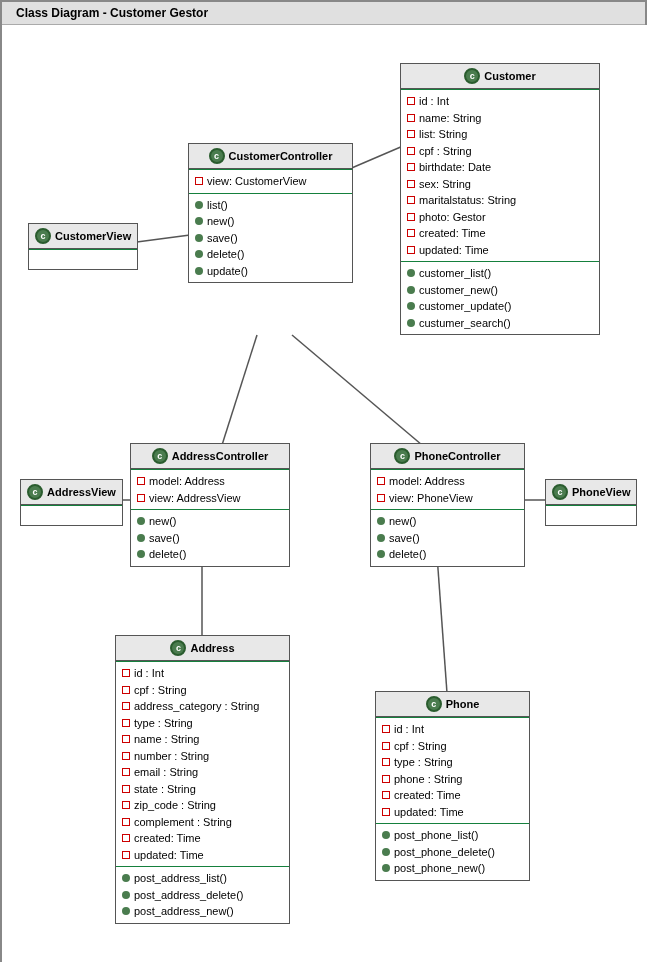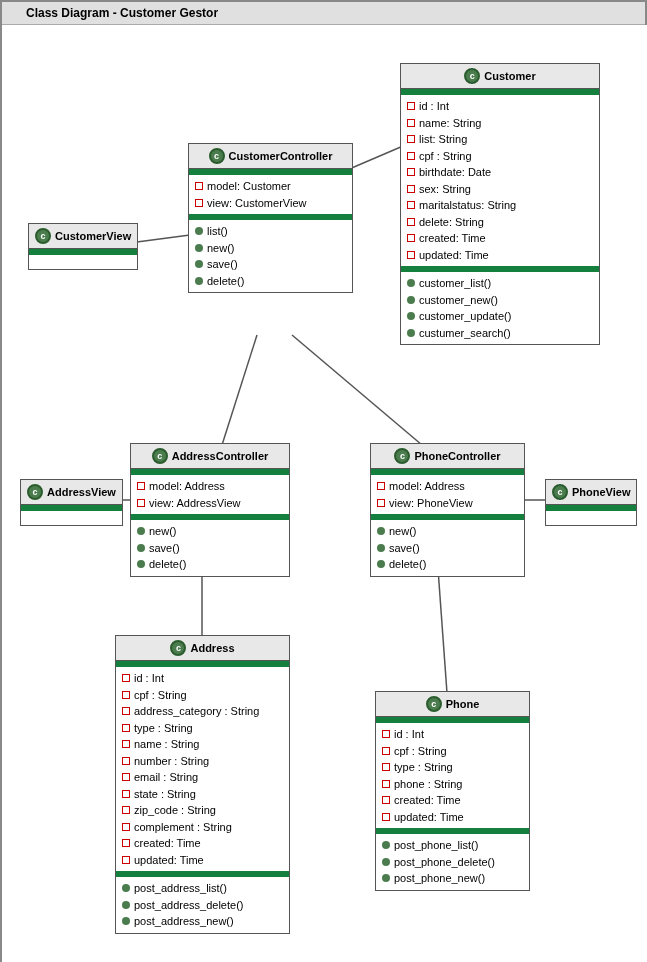--- a/index.html
+++ b/index.html
@@ -10,21 +10,21 @@
     }
     .window {
       width: 647px;
       min-height: 962px;
       background: #fff;
       border: 2px solid #888;
     }
     .title-bar {
       background: #e0e0e0;
       border-bottom: 1px solid #aaa;
-      padding: 4px 24px;
+      padding: 4px 14px;
       font-size: 12px;
       font-weight: bold;
     }
     .canvas {
       position: relative;
       width: 645px;
       height: 940px;
       background: #fff;
       overflow: hidden;
     }
@@ -60,21 +60,21 @@
       height: 16px;
       border-radius: 50%;
       background: #4a7c4e;
       border: 2px solid #2a5c2e;
       color: white;
       font-size: 9px;
       font-weight: bold;
       flex-shrink: 0;
     }
     .uml-section {
-      border-top: 6px solid #15803d;
+      border-top: 1px solid #15803d;
       padding: 3px 6px;
     }
     .uml-section:first-of-type {
       border-top: none;
     }
     .uml-item {
       display: flex;
       align-items: center;
       gap: 4px;
       line-height: 1.5;
@@ -154,21 +154,21 @@
         <div class="uml-item">
             <span class="attr-icon"></span>
             <span>sex: String</span>
           </div>
         <div class="uml-item">
             <span class="attr-icon"></span>
             <span>maritalstatus: String</span>
           </div>
         <div class="uml-item">
             <span class="attr-icon"></span>
-            <span>delete: String</span>
+            <span>photo: Gestor</span>
           </div>
         <div class="uml-item">
             <span class="attr-icon"></span>
             <span>created: Time</span>
           </div>
         <div class="uml-item">
             <span class="attr-icon"></span>
             <span>updated: Time</span>
           </div>
       </div>
@@ -193,43 +193,43 @@
     </div>
 
     <div class="uml-box" style="left:186px; top:118px; min-width:165px;">
       <div class="uml-header">
         <span class="class-badge">c</span>
         <span>CustomerController</span>
       </div>
       <div class="uml-section">
         <div class="uml-item">
             <span class="attr-icon"></span>
-            <span>model: Customer</span>
-          </div>
-        <div class="uml-item">
-            <span class="attr-icon"></span>
             <span>view: CustomerView</span>
           </div>
       </div>
       <div class="uml-section">
         <div class="uml-item">
             <span class="method-icon"></span>
             <span>list()</span>
           </div>
         <div class="uml-item">
             <span class="method-icon"></span>
             <span>new()</span>
           </div>
         <div class="uml-item">
             <span class="method-icon"></span>
             <span>save()</span>
           </div>
         <div class="uml-item">
             <span class="method-icon"></span>
             <span>delete()</span>
+          </div>
+        <div class="uml-item">
+            <span class="method-icon"></span>
+            <span>update()</span>
           </div>
       </div>
     </div>
 
     <div class="uml-box" style="left:26px; top:198px; min-width:100px;">
       <div class="uml-header">
         <span class="class-badge">c</span>
         <span>CustomerView</span>
       </div>
       <div class="uml-section" style="height:20px;"></div>

